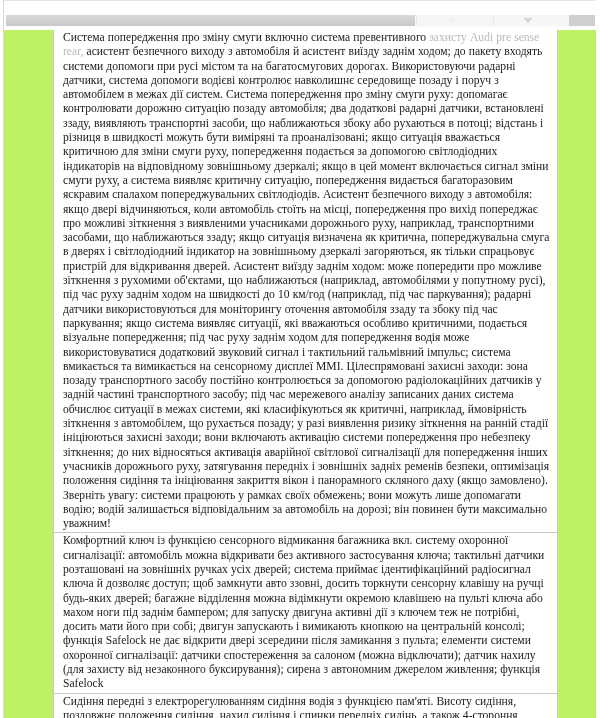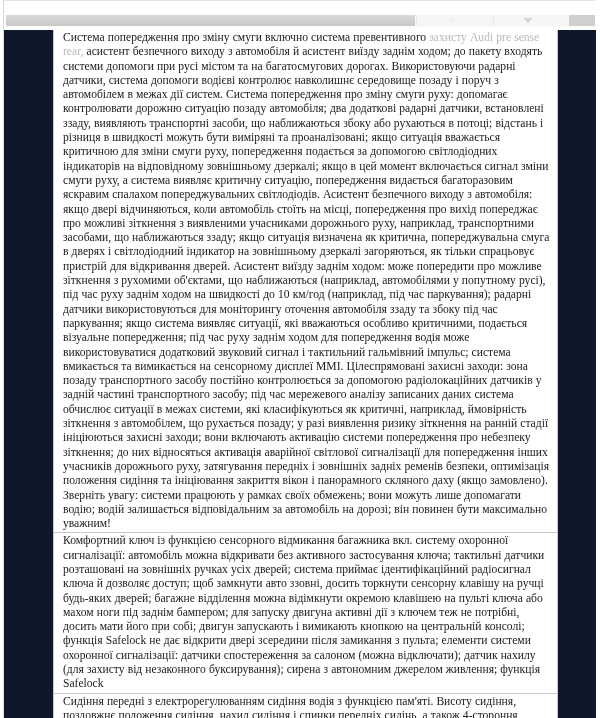--- a/index.html
+++ b/index.html
@@ -74,21 +74,21 @@
   }
   .scroll-arrow.a1 { left: 448px; border-top-color:#f0f0f0; }
   .scroll-arrow.a2 { left: 523px; border-top-color:#d6d6d6; }
 
   
   .page-wrap {
     position: absolute;
     left: 3px; top: 30px;
     width: 592px;
     height: 688px;
-    background: #0f172a;
+    background: #bef264;
     border-left: 1px solid #dcdcdc;
   }
 
   .doc-block {
     position: absolute;
     left: 49px;
     top: 0px;
     width: 505px;
     background: #ffffff;
     border: 1px solid #c9c9c9;

